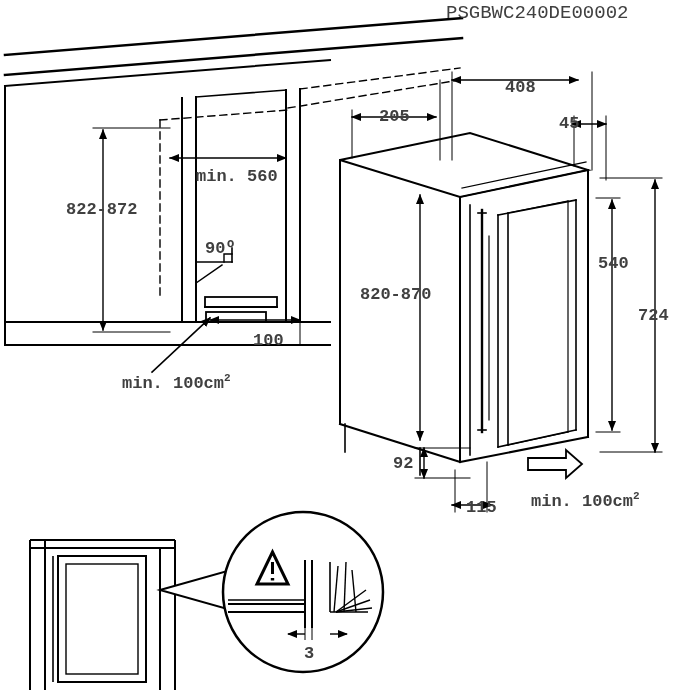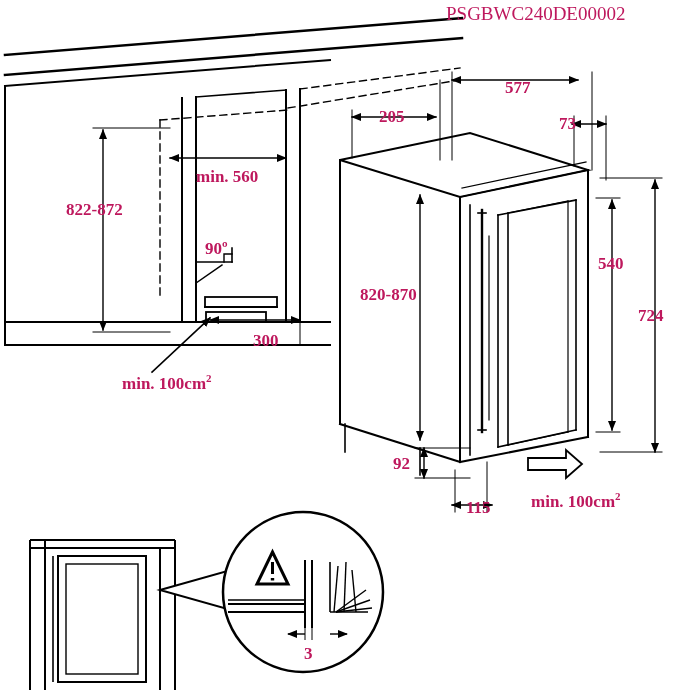--- a/index.html
+++ b/index.html
@@ -15,22 +15,22 @@
     font-family: "Liberation Sans", sans-serif;
     overflow: hidden;
   }
   #drawing {
     position: absolute;
     left: 0;
     top: 0;
   }
   .lbl {
     position: absolute;
-    font-family: Liberation Serif, serif;
-    color: #be185d;
+    font-family: Liberation Mono, monospace;
+    color: #404040;
     white-space: nowrap;
     line-height: 1;
   }
   .code {
     font-size: 19px;
   }
   .dim {
     font-size: 17px;
     font-weight: 700;
   }
@@ -203,29 +203,29 @@
   </svg>
 
   <div class="lbl code" style="left:446px; top:4px;">PSGBWC240DE00002</div>
 
   <div class="lbl dim" style="left:66px; top:201px;">822-872</div>
 
   <div class="lbl dim" style="left:196px; top:168px;">min. 560</div>
 
   <div class="lbl dim" style="left:205px; top:240px;">90º</div>
 
-  <div class="lbl dim" style="left:253px; top:332px;">300</div>
+  <div class="lbl dim" style="left:253px; top:332px;">100</div>
 
   <div class="lbl dim" style="left:122px; top:373px;"><span>min. 100cm</span><span class="sup">2</span></div>
 
   <div class="lbl dim" style="left:379px; top:108px;">205</div>
 
-  <div class="lbl dim" style="left:505px; top:79px;">577</div>
-
-  <div class="lbl dim" style="left:559px; top:115px;">73</div>
+  <div class="lbl dim" style="left:505px; top:79px;">408</div>
+
+  <div class="lbl dim" style="left:559px; top:115px;">45</div>
 
   <div class="lbl dim" style="left:360px; top:286px;">820-870</div>
 
   <div class="lbl dim" style="left:598px; top:255px;">540</div>
 
   <div class="lbl dim" style="left:638px; top:307px;">724</div>
 
   <div class="lbl dim" style="left:393px; top:455px;text-align:center;">92</div>
 
   <div class="lbl dim" style="left:466px; top:499px;">115</div>

